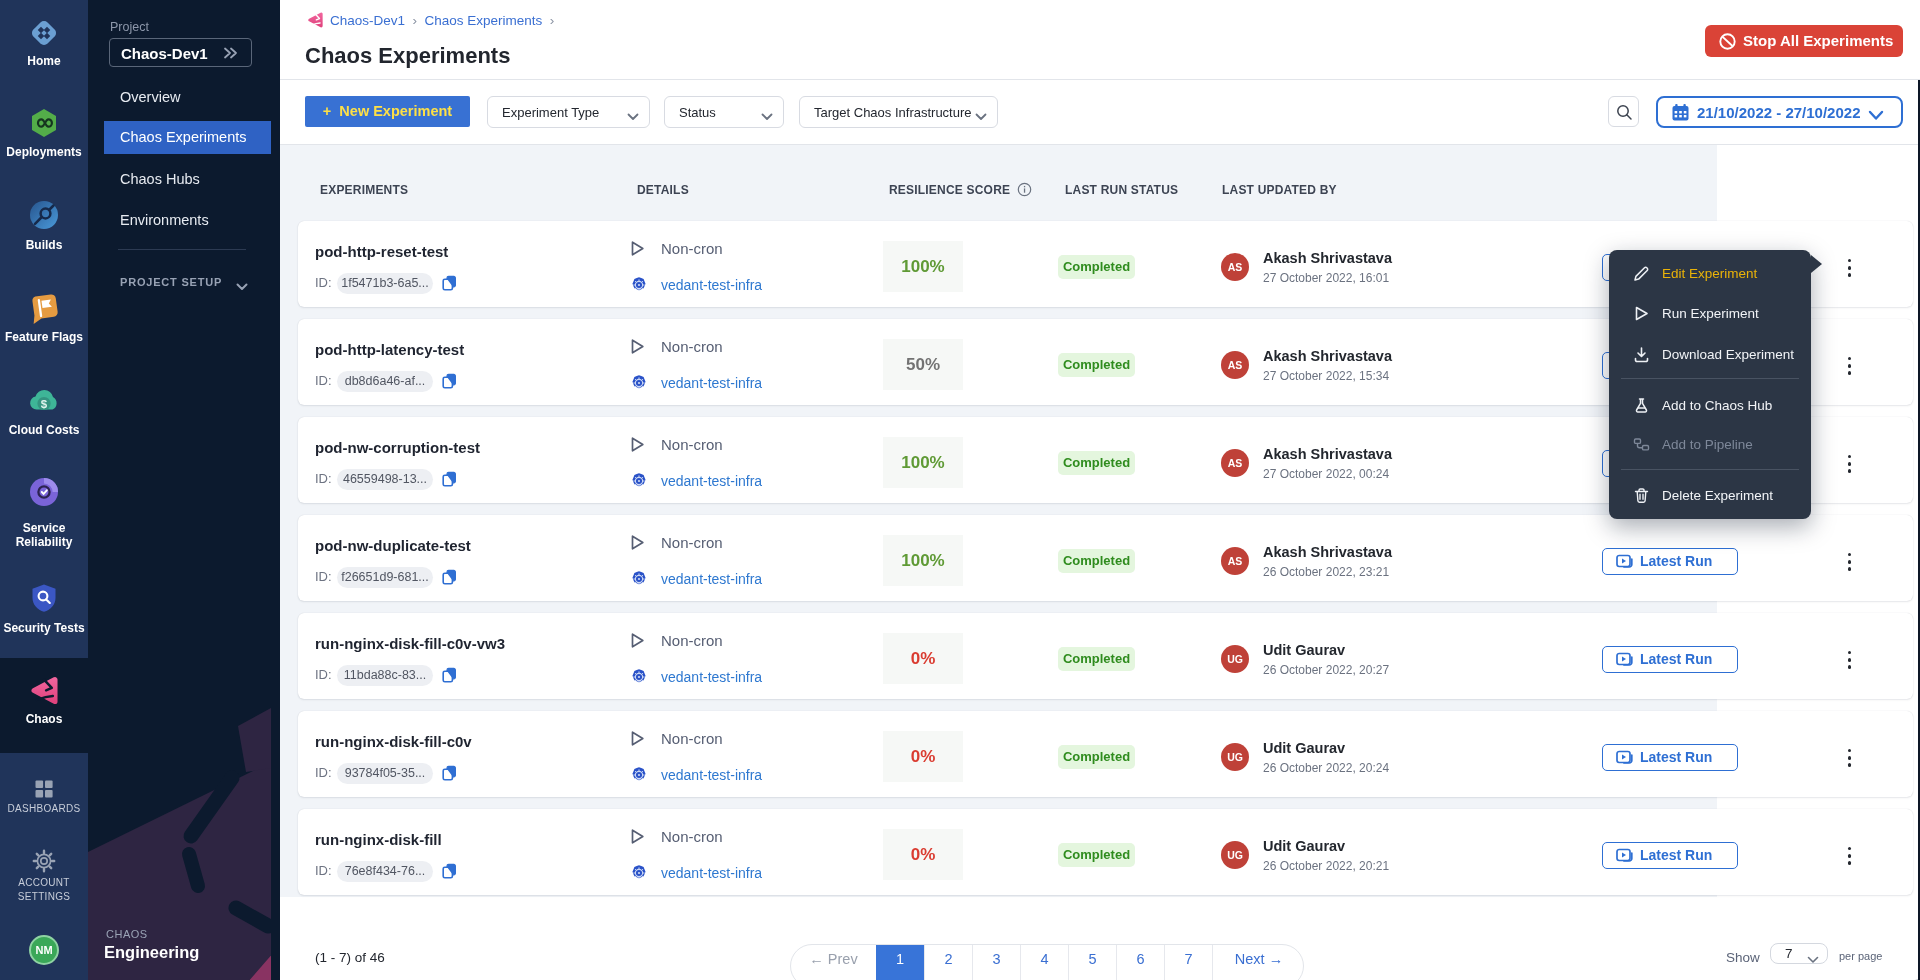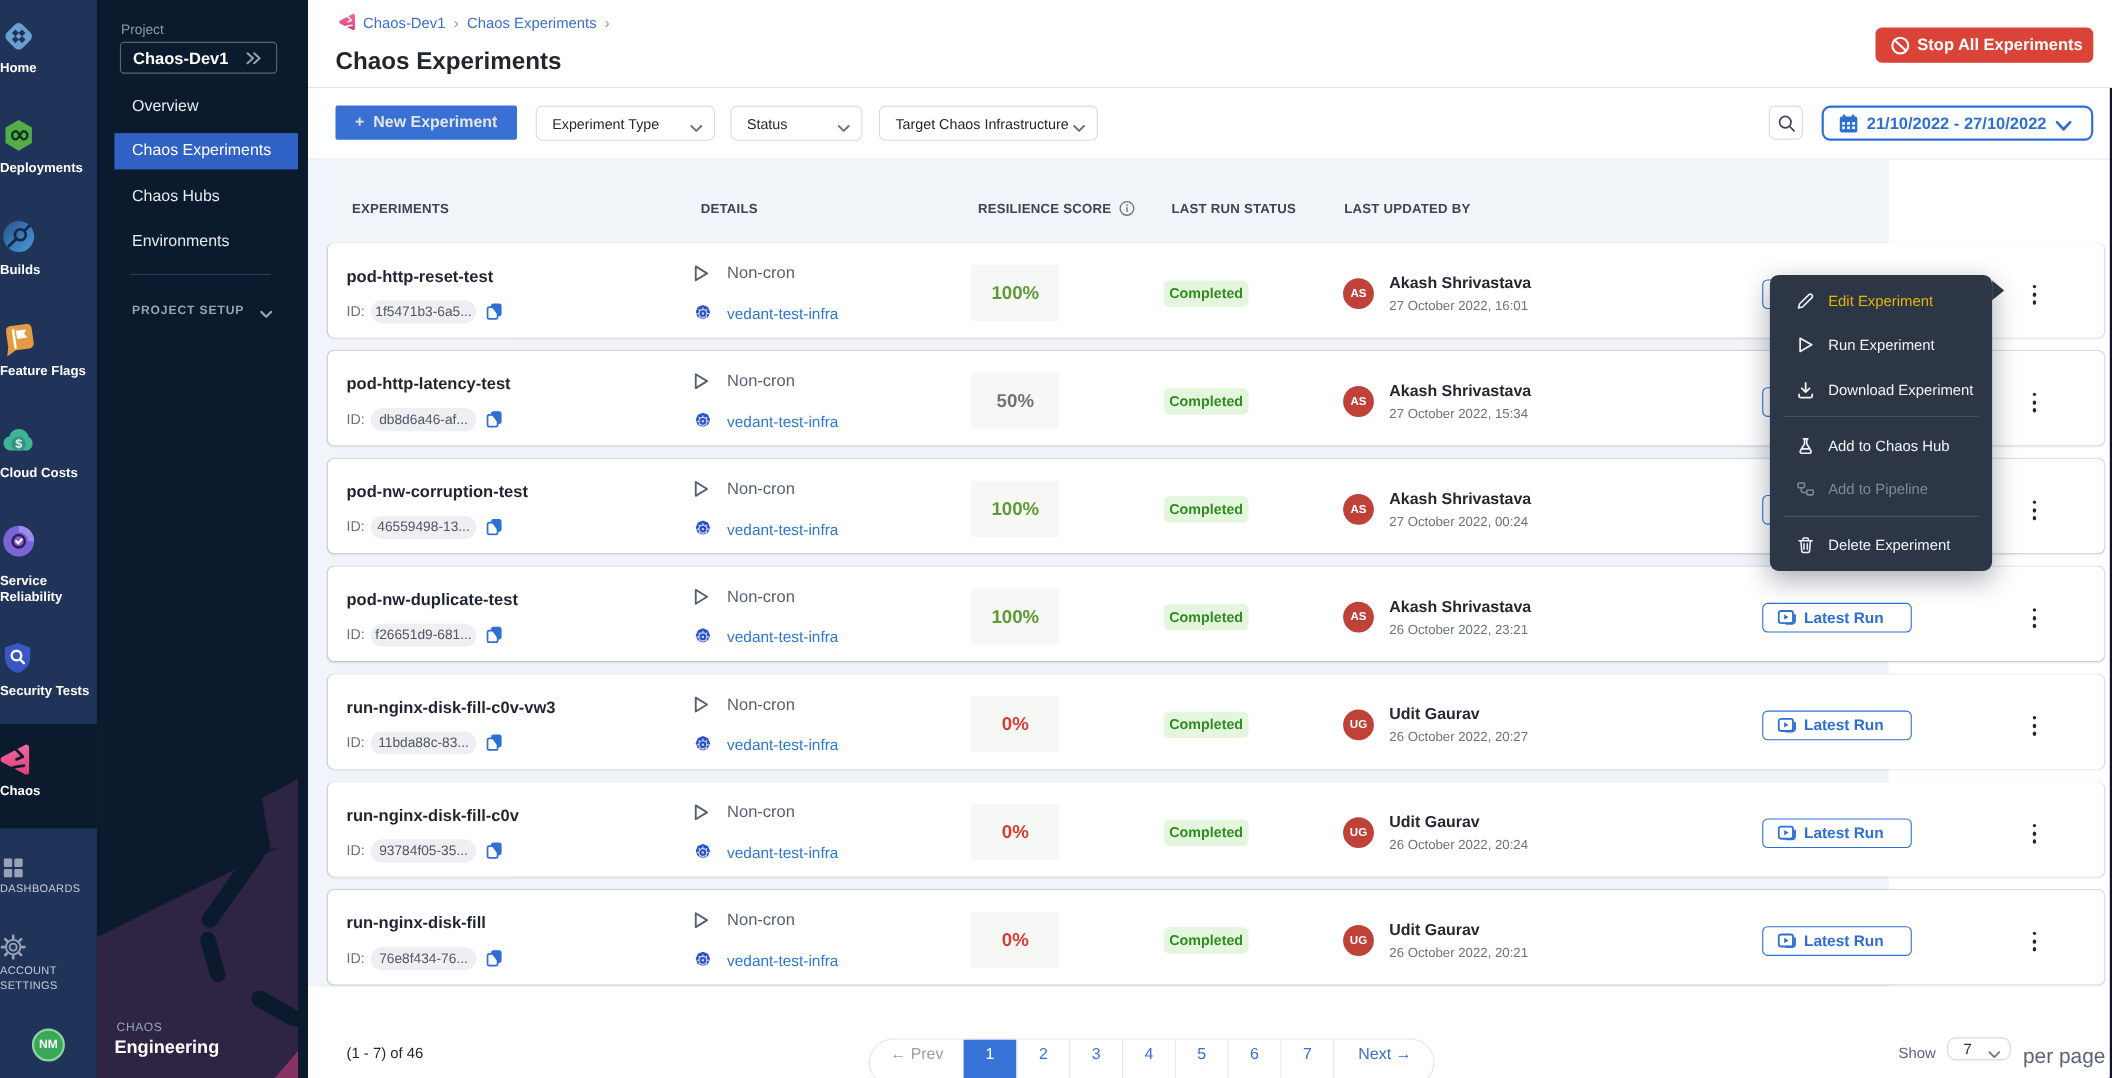--- a/index.html
+++ b/index.html
@@ -1,17 +1,17 @@
 <!DOCTYPE html>
 <html><head><meta charset="utf-8"><title>Chaos Experiments</title><style>
 *{margin:0;padding:0;box-sizing:border-box}
 html,body{width:1920px;height:980px;overflow:hidden;font-family:"Liberation Sans",sans-serif;background:#0c1a2e}
 .abs{position:absolute}
 #rail{position:absolute;left:0;top:0;width:88px;height:980px;background:#20345a;z-index:30}
-.ritem{position:absolute;left:0;width:88px;text-align:left;color:#fff}
+.ritem{position:absolute;left:0;width:88px;text-align:center;color:#fff}
 .ritem.lbl{font-size:12px;font-weight:bold;color:#fff;line-height:14px;white-space:nowrap}
 #side2{position:absolute;left:88px;top:0;width:183px;height:980px;background:#0c1a2e;z-index:20;overflow:hidden}
 #main{position:absolute;left:280px;top:0;width:1649px;height:980px;background:#fff;border-bottom-right-radius:14px;overflow:hidden}
 .navitem{position:absolute;left:32px;font-size:14.5px;color:#e7ebf1}
 .hdrlbl{position:absolute;font-size:12px;font-weight:bold;color:#3d4453;letter-spacing:.2px;white-space:nowrap}
 .card{position:absolute;left:18px;width:1615px;height:86px;background:#fff;border-radius:6px;box-shadow:0 1px 2px rgba(40,50,70,.10),0 0 1px rgba(40,50,70,.18)}
 .ename{position:absolute;left:17px;top:22px;font-size:15px;font-weight:bold;color:#1f2430}
 .idlbl{position:absolute;left:17px;top:54px;font-size:13px;color:#6d7382}
 .idpill{position:absolute;left:39px;top:52px;width:96px;height:21px;background:#edeff3;border-radius:10.5px;font-size:12.5px;color:#51566 2;line-height:21px;text-align:center;color:#515662}
 .scorebox{position:absolute;left:585px;top:20px;width:80px;height:51px;background:#f6f8f6;text-align:center;line-height:51px;font-size:17px;font-weight:bold}
@@ -151,21 +151,21 @@
 <div class="abs" style="left:50px;top:13px;font-size:13.5px;color:#3a6fd2">Chaos-Dev1 &nbsp;<span style="color:#8a93a3">›</span>&nbsp; Chaos Experiments &nbsp;<span style="color:#8a93a3">›</span></div>
 <div class="abs" style="left:25px;top:43px;font-size:22px;font-weight:bold;color:#22262e">Chaos Experiments</div>
 <div class="abs" style="left:0;top:79px;width:1649px;height:1px;background:#e2e5ea"></div>
 <div class="abs" style="left:1425px;top:25px;width:198px;height:32px;background:#da4337;border-radius:6px">
       <span class="abs" style="left:13px;top:7px"><svg width="19" height="19" viewBox="0 0 19 19" style="">
           <circle cx="9.5" cy="9.5" r="7.2" fill="none" stroke="#fff" stroke-width="1.9"></circle>
           <path d="M4.6 4.9 L14.5 14" stroke="#fff" stroke-width="1.9"></path>
         </svg></span>
       <span class="abs" style="left:38px;top:7px;font-size:15px;font-weight:bold;color:#fff">Stop All Experiments</span>
     </div>
-<div class="abs" style="left:25px;top:96px;width:165px;height:31px;background:#3871d3;border-radius:2px;color:#e5e5e5;text-align:center;line-height:31px;font-size:14.5px;font-weight:bold">+&nbsp; New Experiment</div>
+<div class="abs" style="left:25px;top:96px;width:165px;height:31px;background:#3871d3;border-radius:2px;color:#fde047;text-align:center;line-height:31px;font-size:14.5px;font-weight:bold">+&nbsp; New Experiment</div>
 <div class="ddl" style="left:207px;top:96px;width:163px">
       <span class="abs" style="left:14px;top:8px;font-size:13px;white-space:nowrap">Experiment Type</span>
       <span class="abs" style="right:10px;top:12px"><svg width="12" height="8" viewBox="0 0 12 8">
           <path d="M1.5 1.5 L6 6 L10.5 1.5" fill="none" stroke="#6a7280" stroke-width="1.8" stroke-linecap="round" stroke-linejoin="round"></path>
         </svg></span>
     </div>
 <div class="ddl" style="left:384px;top:96px;width:120px">
       <span class="abs" style="left:14px;top:8px;font-size:13px;white-space:nowrap">Status</span>
       <span class="abs" style="right:10px;top:12px"><svg width="12" height="8" viewBox="0 0 12 8">
           <path d="M1.5 1.5 L6 6 L10.5 1.5" fill="none" stroke="#6a7280" stroke-width="1.8" stroke-linecap="round" stroke-linejoin="round"></path>
@@ -491,21 +491,21 @@
 <div class="abs" style="left:373px;top:0;width:48px;height:44px;border-left:1px solid #e6e8ed;text-align:center;line-height:29px;font-size:14.5px;color:#3a6fd2">7</div>
 <div class="abs" style="left:421px;top:0;width:93px;height:44px;border-left:1px solid #e6e8ed;text-align:center;line-height:29px;font-size:14.5px;color:#3a6fd2">Next →</div>
 </div>
 <div class="abs" style="left:1446px;top:950px;font-size:13.5px;color:#5b6478">Show</div>
 <div class="abs" style="left:1490px;top:943px;width:58px;height:21px;border:1px solid #d4d8df;border-radius:8px;background:#fff">
       <span class="abs" style="left:14px;top:2px;font-size:13.5px;color:#23272e">7</span>
       <span class="abs" style="left:36px;top:6px"><svg width="12" height="8" viewBox="0 0 12 8">
           <path d="M1.5 1.5 L6 6 L10.5 1.5" fill="none" stroke="#6a7280" stroke-width="1.6" stroke-linecap="round" stroke-linejoin="round"></path>
         </svg></span>
     </div>
-<div class="abs" style="left:1559px;top:950px;font-size:19px;color:#5b6478">per page</div>
+<div class="abs" style="left:1559px;top:950px;font-size:11px;color:#5b6478">per page</div>
 </div>
 <div class="abs" style="right:0;top:80px;width:2px;height:900px;background:#0d1626;z-index:40"></div>
 <div class="abs" style="left:1609px;top:250px;width:202px;height:269px;background:#2c3645;border-radius:8px;box-shadow:0 8px 24px rgba(10,20,40,.35);z-index:50">
 <div class="menuitem" style="top:15px;color:#eab308">
       <svg width="17" height="17" viewBox="0 0 17 17" style="">
         <path d="M2 15 l.9-3.6 L11.5 2.8 a1.6 1.6 0 0 1 2.3 0 l.4 .4 a1.6 1.6 0 0 1 0 2.3 L5.6 14.1z" fill="none" stroke="#eef1f5" stroke-width="1.5" stroke-linejoin="round"></path>
       </svg>
       <span>Edit Experiment</span>
     </div>
 <div class="menuitem" style="top:55px;color:#f2f4f7">

